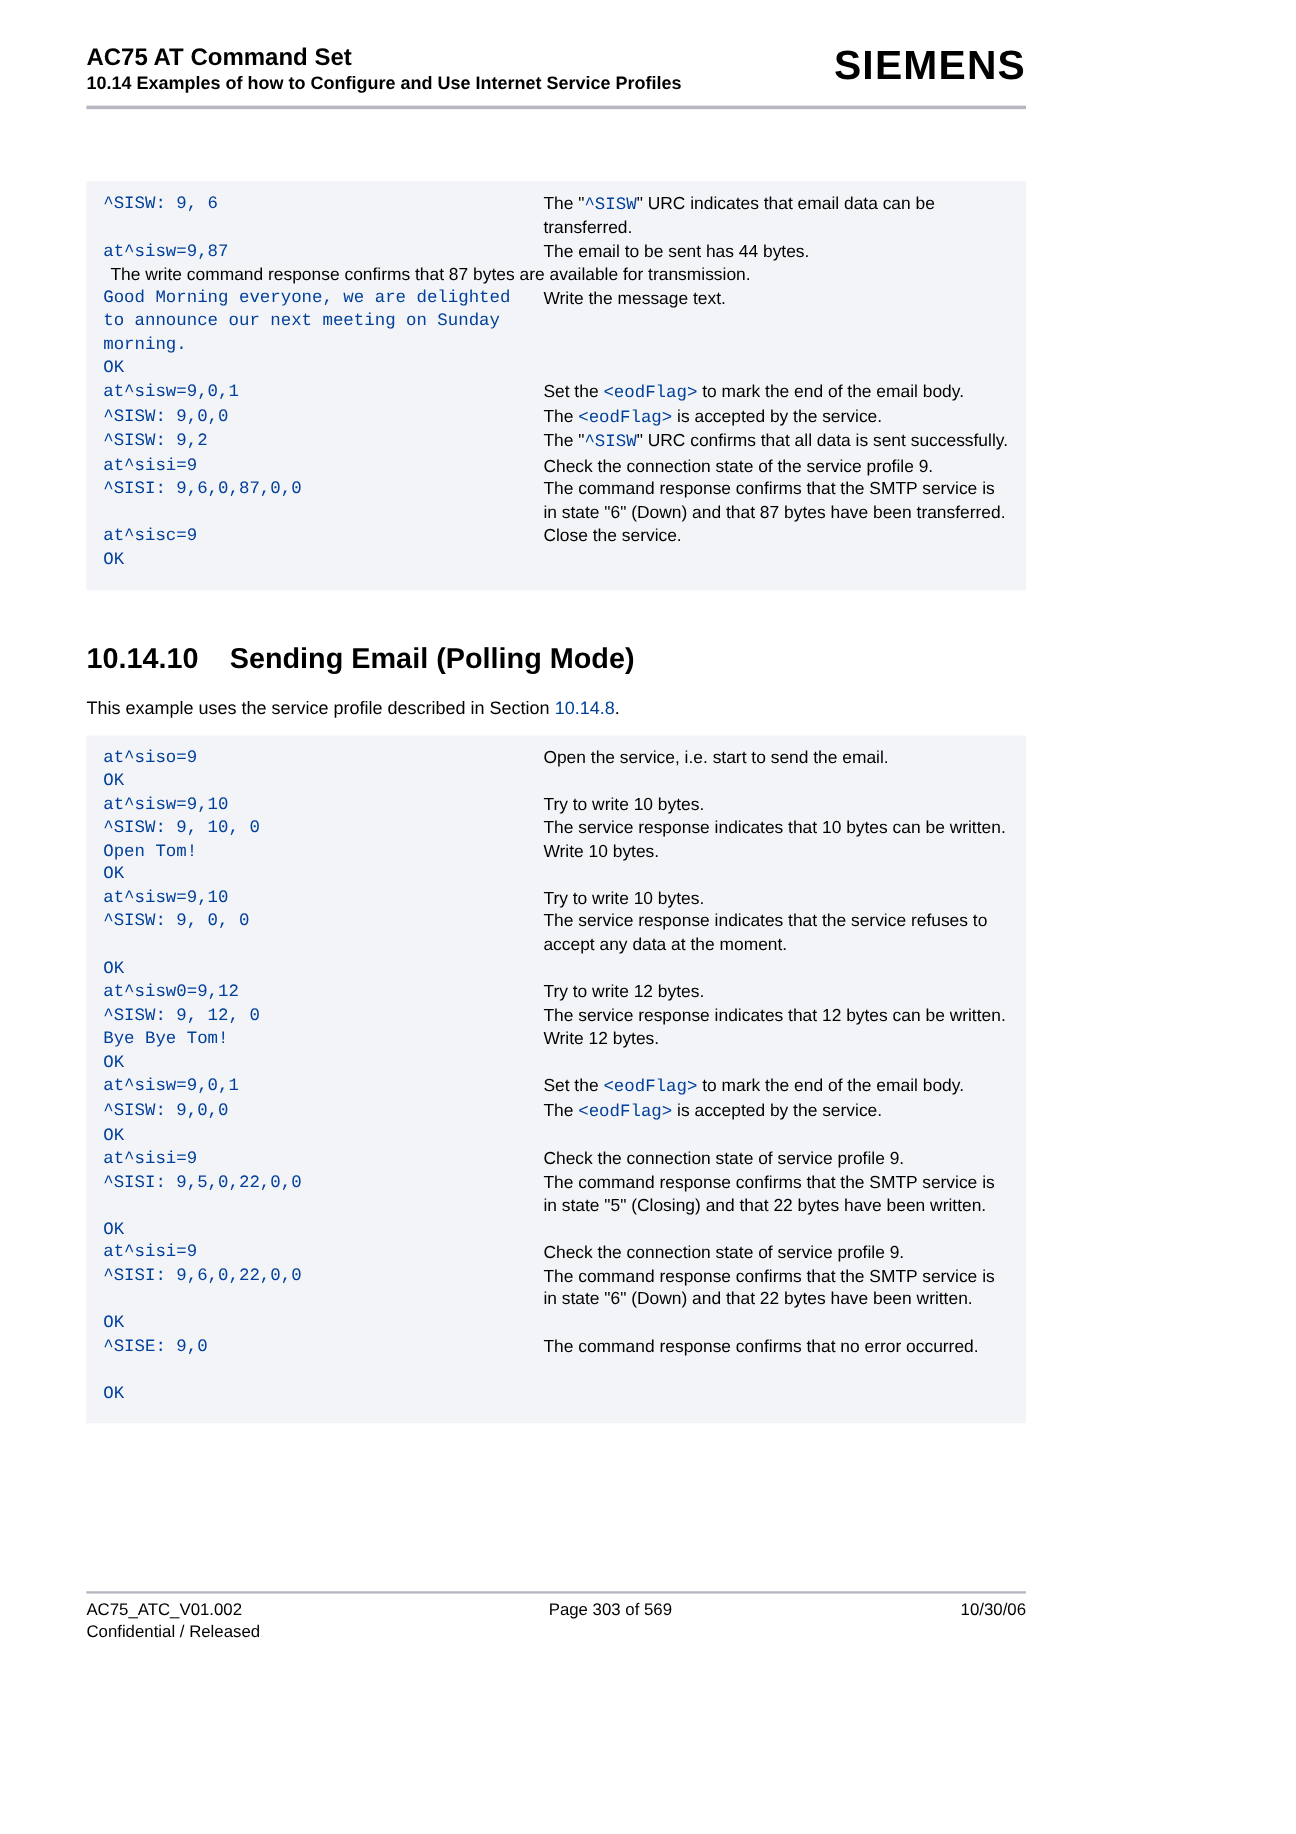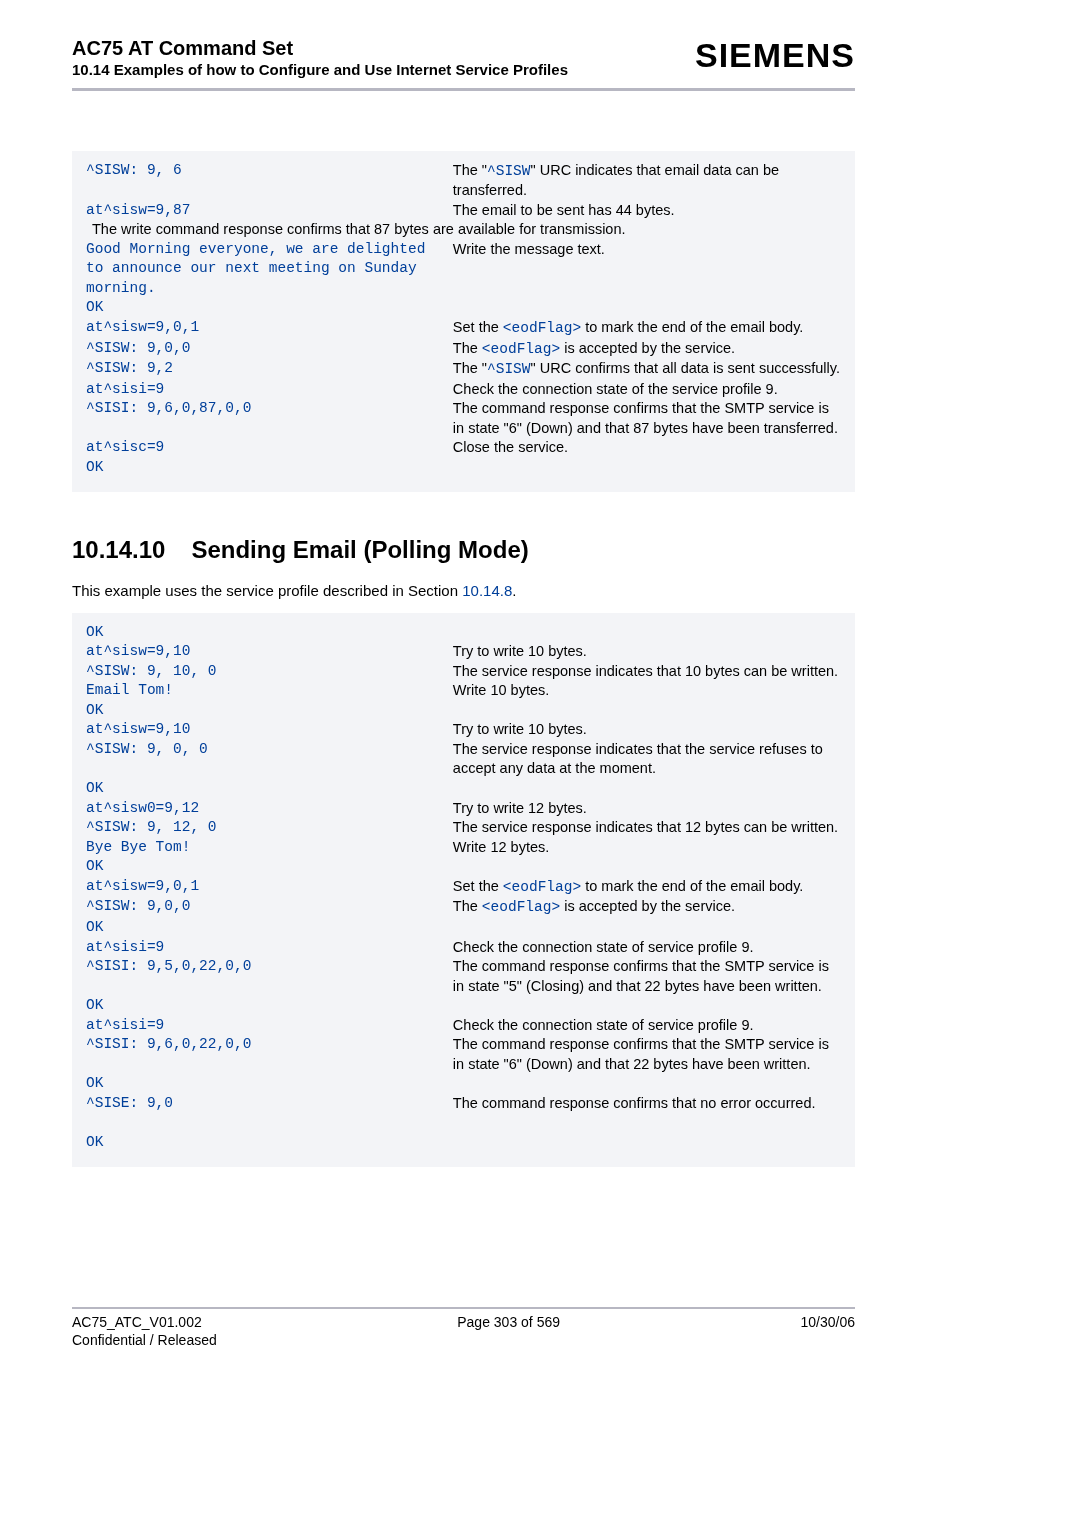--- a/index.html
+++ b/index.html
@@ -177,33 +177,37 @@
   <div class="section-heading">
     <span class="section-num">10.14.10</span>
     <span class="section-title">Sending Email (Polling Mode)</span>
   </div>
   <div class="section-intro">
     <span>This example uses the service profile described in Section </span><span class="link">10.14.8</span><span>.</span>
   </div>
 
   <div class="example-block">
     <div class="row">
+        <div class="col-cmd">at^siso=9</div>
+        <div class="col-desc">Open the service, i.e. start to send the email.</div>
+      </div>
+    <div class="row">
         <div class="col-cmd">OK</div>
         <div class="col-desc"></div>
       </div>
     <div class="row">
         <div class="col-cmd">at^sisw=9,10</div>
         <div class="col-desc">Try to write 10 bytes.</div>
       </div>
     <div class="row">
         <div class="col-cmd">^SISW: 9, 10, 0</div>
         <div class="col-desc">The service response indicates that 10 bytes can be written.</div>
       </div>
     <div class="row">
-        <div class="col-cmd">Email Tom!</div>
+        <div class="col-cmd">Open Tom!</div>
         <div class="col-desc">Write 10 bytes.</div>
       </div>
     <div class="row">
         <div class="col-cmd">OK</div>
         <div class="col-desc"></div>
       </div>
     <div class="row">
         <div class="col-cmd">at^sisw=9,10</div>
         <div class="col-desc">Try to write 10 bytes.</div>
       </div>

